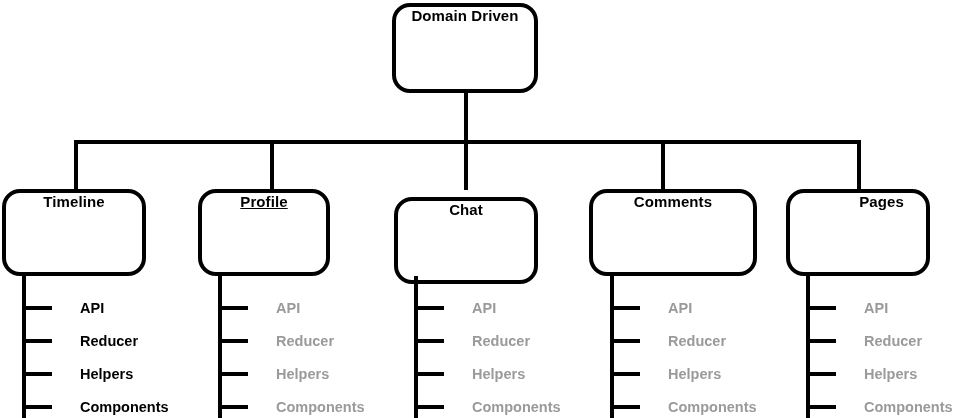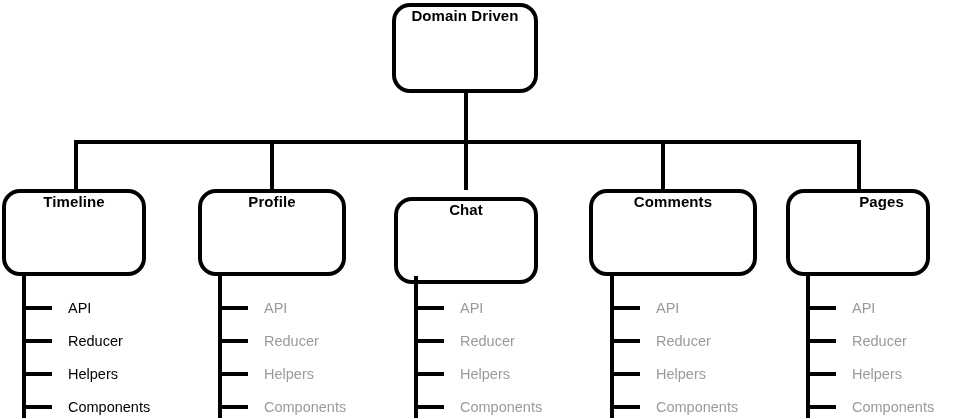--- a/index.html
+++ b/index.html
@@ -68,23 +68,23 @@
     align-items: center;
     white-space: nowrap;
   }
   .child-tick {
     width: 30px;
     height: 4px;
     background: #000000;
     flex: 0 0 auto;
   }
   .child-label {
-    margin-left: 16px;
+    margin-left: 28px;
     font-size: 14.5px;
-    font-weight: normal;
+    font-weight: bold;
     line-height: 1;
   }
   .child-label.active { color: #000000; }
   .child-label.muted  { color: #9a9a9a; }
 </style>
 </head>
 <body>
 
 <div id="diagram">
 
@@ -99,21 +99,21 @@
   <div class="line v" style="left:74px; top:140px; height:50px;"></div>
   <div class="line v" style="left:270px; top:140px; height:50px;"></div>
   <div class="line v" style="left:464px; top:140px; height:50px;"></div>
   <div class="line v" style="left:661px; top:140px; height:50px;"></div>
   <div class="line v" style="left:857px; top:140px; height:50px;"></div>
 
   <div class="node" style="left:2px; top:189px; width:144px; height:87px;">
     <span class="node-label">Timeline</span>
   </div>
 
-  <div class="node" style="left:198px; top:189px; width:148px; height:87px;">
+  <div class="node" style="left:198px; top:189px; width:132px; height:87px;text-decoration:underline;">
     <span class="node-label">Profile</span>
   </div>
 
   <div class="node" style="left:394px; top:189px; width:144px; height:87px;margin-top:8px;">
     <span class="node-label">Chat</span>
   </div>
 
   <div class="node" style="left:589px; top:189px; width:168px; height:87px;">
     <span class="node-label">Comments</span>
   </div>

